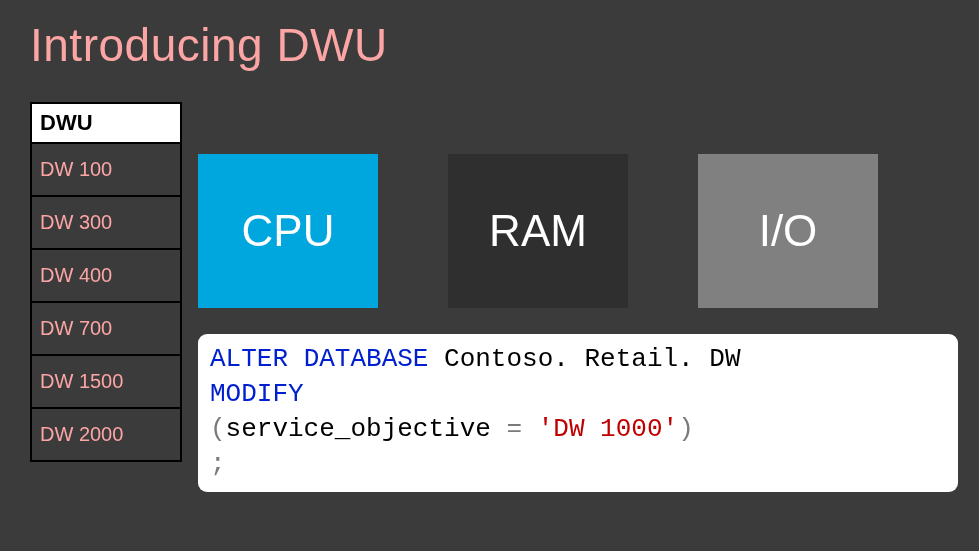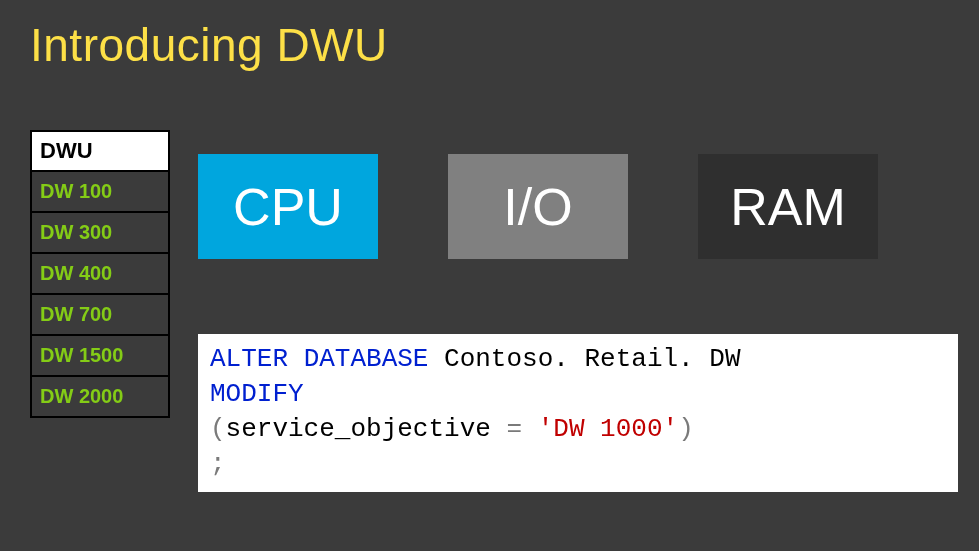--- a/index.html
+++ b/index.html
@@ -5,93 +5,93 @@
   * { box-sizing: border-box; margin: 0; padding: 0; }
   body {
     width: 979px;
     height: 551px;
     background: #3b3b3b;
     font-family: "Segoe UI", "Segoe UI Light", Arial, sans-serif;
     overflow: hidden;
     position: relative;
   }
   .title {
-    color: #fde047;
+    color: #fca5a5;
     font-size: 46px;
     font-weight: 300;
     padding: 18px 4px 0 30px;
     letter-spacing: 0.5px;
   }
   .content {
     position: absolute;
     top: 102px;
     left: 30px;
     right: 20px;
     bottom: 20px;
   }
   .table {
     position: absolute;
     left: 0;
     top: 0;
-    width: 140px;
+    width: 152px;
     border-top: 2px solid #000;
-    margin-top: 28px;
   }
   .table .hdr {
     background: #fff;
     color: #000;
     font-weight: 700;
     font-size: 22px;
     padding: 6px 8px;
     border-left: 2px solid #000;
     border-right: 2px solid #000;
     border-bottom: 2px solid #000;
   }
   .table .cell {
-    color: #84cc16;
-    font-weight: 700;
+    color: #fca5a5;
+    font-weight: 400;
     font-size: 20px;
-    padding: 8px 8px;
+    padding: 14px 8px;
     border-left: 2px solid #000;
     border-right: 2px solid #000;
     border-bottom: 2px solid #000;
   }
   .tiles {
     position: absolute;
     left: 168px;
     top: 52px;
     right: 0;
     display: flex;
     gap: 70px;
   }
   .tile {
     width: 180px;
-    height: 105px;
+    height: 154px;
     display: flex;
     align-items: center;
     justify-content: center;
     color: #fff;
-    font-size: 52px;
+    font-size: 44px;
     font-weight: 400;
   }
   .tile-cpu { background: #00a6de; }
   .tile-ram { background: #2f2f2f; }
   .tile-io  { background: #808080; }
   .code-box {
     position: absolute;
     left: 168px;
     top: 232px;
     width: 760px;
     background: #fff;
     padding: 8px 12px 10px 12px;
     font-family: Consolas, "Courier New", monospace;
     font-size: 26px;
     line-height: 1.35;
     color: #000;
     white-space: pre;
+    border-radius: 9px;
   }
   .kw { color: #0020d0; }
   .str { color: #c00000; }
   .op { color: #7a7a7a; }
 </style>
 </head>
 <body>
 
 <div class="title">Introducing DWU</div>
 
@@ -102,22 +102,22 @@
     <div class="cell">DW 100</div>
     <div class="cell">DW 300</div>
     <div class="cell">DW 400</div>
     <div class="cell">DW 700</div>
     <div class="cell">DW 1500</div>
     <div class="cell">DW 2000</div>
   </div>
 
   <div class="tiles">
     <div class="tile tile-cpu">CPU</div>
+    <div class="tile tile-ram">RAM</div>
     <div class="tile tile-io">I/O</div>
-    <div class="tile tile-ram">RAM</div>
   </div>
 
   <div class="code-box"><span class="kw">ALTER</span> <span class="kw">DATABASE</span> <span>Contoso. Retail. DW</span>
 <span class="kw">MODIFY</span>
 <span class="op">(</span><span>service_objective</span> <span class="op">=</span> <span class="str">'DW 1000'</span><span class="op">)</span>
 <span class="op">;</span></div>
 
 </div>
 
 </body></html>

